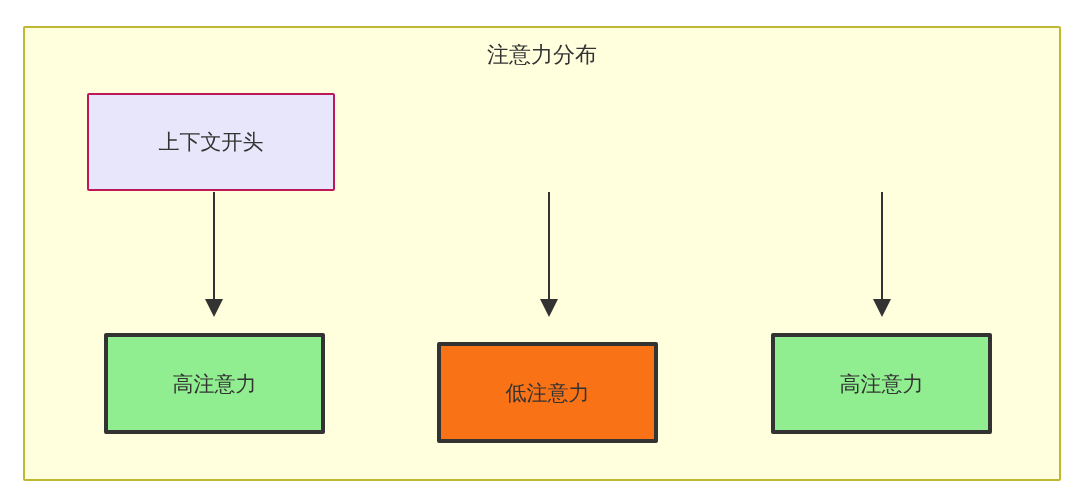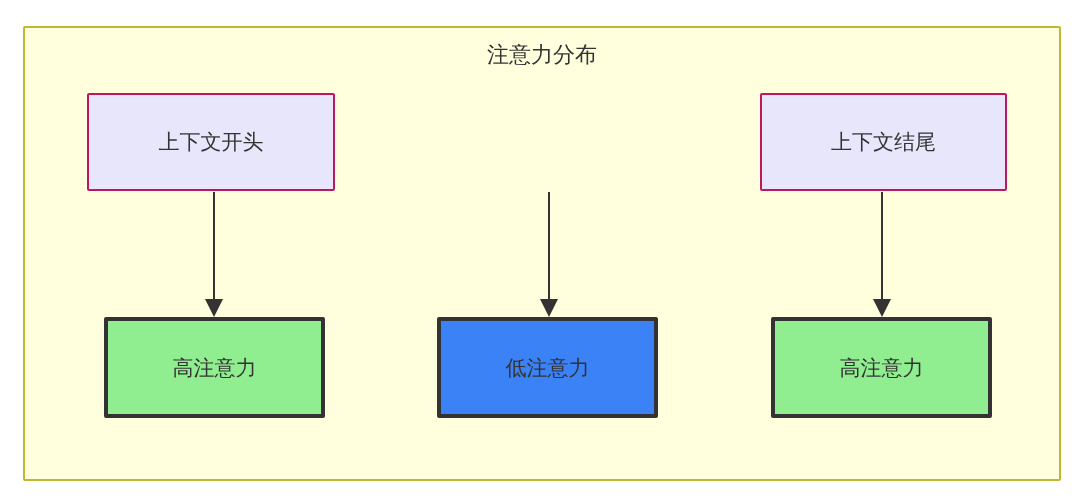--- a/index.html
+++ b/index.html
@@ -73,23 +73,24 @@
     height: 101px;
     border: 4px solid #333333;
     border-radius: 2px;
     box-sizing: border-box;
     display: flex;
     align-items: center;
     justify-content: center;
     font-size: 21px;
     color: #333333;
     white-space: nowrap;
+    margin-top: 16px;
   }
   .node-bottom.col1 { left: 104px; top: 317px; background: #90ee90; }
-  .node-bottom.col2 { left: 437px; top: 317px; background: #3b82f6; }
+  .node-bottom.col2 { left: 437px; top: 326px; background: #f97316; }
   .node-bottom.col3 { left: 771px; top: 317px; background: #90ee90; }
 
   
   .arrow-layer {
     position: absolute;
     left: 0;
     top: 0;
     width: 1080px;
     height: 496px;
     pointer-events: none;
@@ -118,23 +119,20 @@
 
     <g>
       <line x1="882" y1="192" x2="882" y2="303" stroke="#333333" stroke-width="2"></line>
       <polygon points="882,317 873,299 891,299" fill="#333333"></polygon>
     </g>
   </svg>
 
   <div class="node-top col1">
     <span>上下文开头</span>
   </div>
-  <div class="node-top col3">
-    <span>上下文结尾</span>
-  </div>
 
   <div class="node-bottom col1">
     <span>高注意力</span>
   </div>
   <div class="node-bottom col2">
     <span>低注意力</span>
   </div>
   <div class="node-bottom col3">
     <span>高注意力</span>
   </div>

